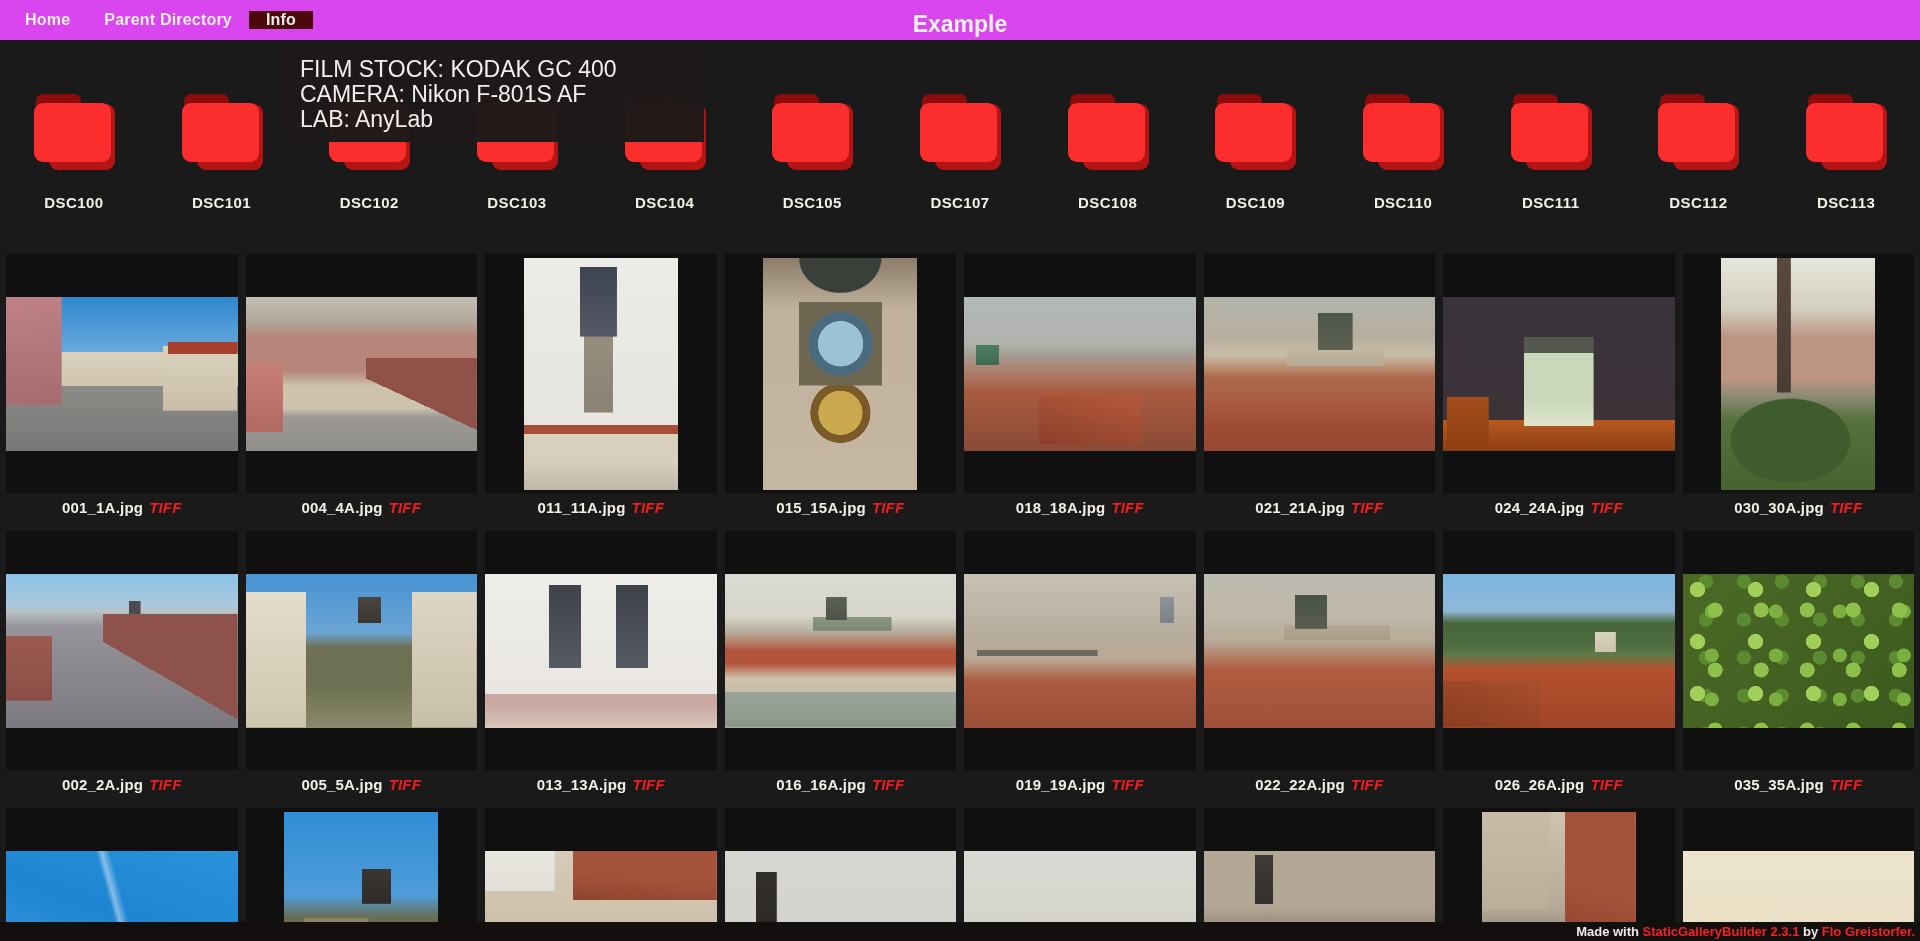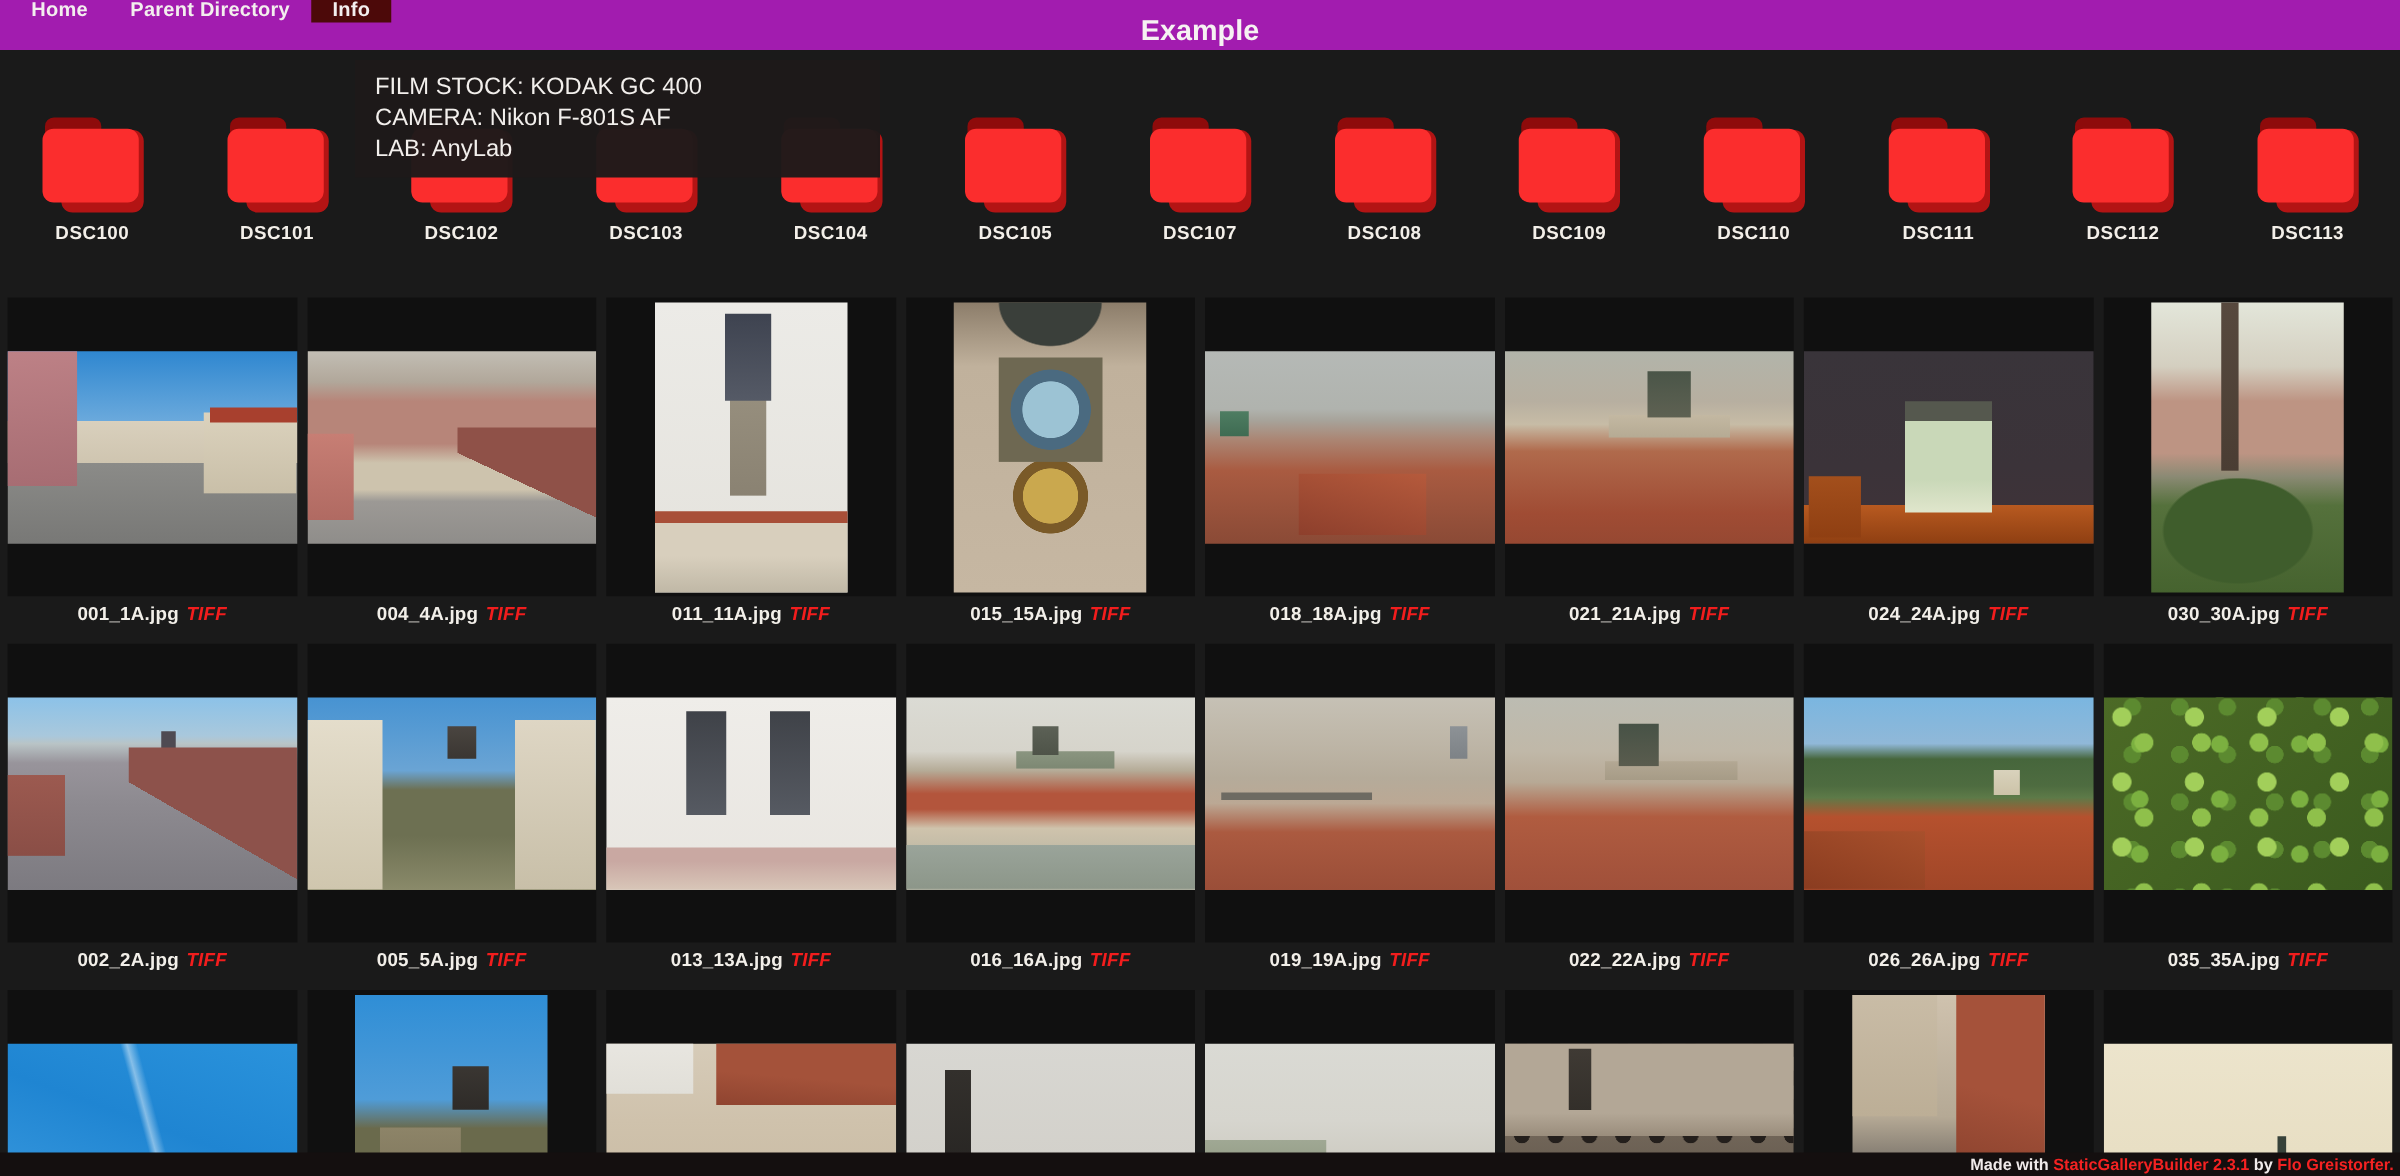--- a/index.html
+++ b/index.html
@@ -4,60 +4,60 @@
 <style>
   html,body{margin:0;padding:0}
   body{
     width:1920px;height:941px;overflow:hidden;position:relative;
     background:#1a1a1a;
     font-family:"Liberation Sans","DejaVu Sans",sans-serif;
     -webkit-font-smoothing:antialiased;
   }
   
   .nav{
-    position:relative;height:40px;background:#a21caf;
-    display:flex;align-items:flex-start;padding-left:8px;z-index:20;
+    position:relative;height:40px;background:#d946ef;
+    display:flex;align-items:center;padding-left:8px;z-index:20;
   }
   .nav-item{
     display:flex;align-items:center;padding:0 17px;
     color:#f3eeee;font-weight:bold;font-size:16px;letter-spacing:.2px;cursor:pointer;
   }
   .nav-item.active{background:#4c0909;}
   .nav-title{
     position:absolute;left:0;right:0;top:0;height:48px;
     display:flex;align-items:center;justify-content:center;
     color:#f6f2f2;font-weight:bold;font-size:23px;pointer-events:none;
   }
   
   .tooltip{
     position:absolute;left:284px;top:48px;width:388px;
     background:rgba(30,26,26,.97);
     padding:9px 16px 10px 16px;z-index:30;
-    color:#f2efec;font-size:19px;line-height:25px;font-weight:500;
+    color:#f2efec;font-size:23px;line-height:25px;font-weight:500;
   }
   
   .folders{
     display:flex;justify-content:space-around;align-items:flex-start;
     padding-top:54px;
   }
   .folder{flex:1;text-align:center;cursor:pointer;}
   .ficon{position:relative;width:82px;height:76px;margin:0 auto;}
   .ficon .tab{
     position:absolute;left:3px;top:0;width:45px;height:24px;
     background:#8e0b0b;border-radius:7px 7px 0 0;
   }
   .ficon .back{
     position:absolute;left:16px;right:0;top:10px;bottom:0;
     background:#b31414;border-radius:9px;
   }
   .ficon .front{
     position:absolute;left:1px;right:4px;top:9px;bottom:8px;
     background:#fb2d2d;border-radius:9px;
   }
-  .flabel{margin-top:8px;color:#f3efe9;font-size:15px;font-weight:bold;letter-spacing:.4px;}
+  .flabel{margin-top:24px;color:#f3efe9;font-size:15px;font-weight:bold;letter-spacing:.4px;}
   
   .grid{
     margin-top:43px;padding:0 6px;
     display:grid;grid-template-columns:repeat(8,1fr);column-gap:8px;row-gap:0;
   }
   .gitem{margin-bottom:10px;}
   .tile{
     height:239px;background:#101010;
     display:flex;align-items:center;justify-content:center;cursor:pointer;overflow:hidden;
   }

